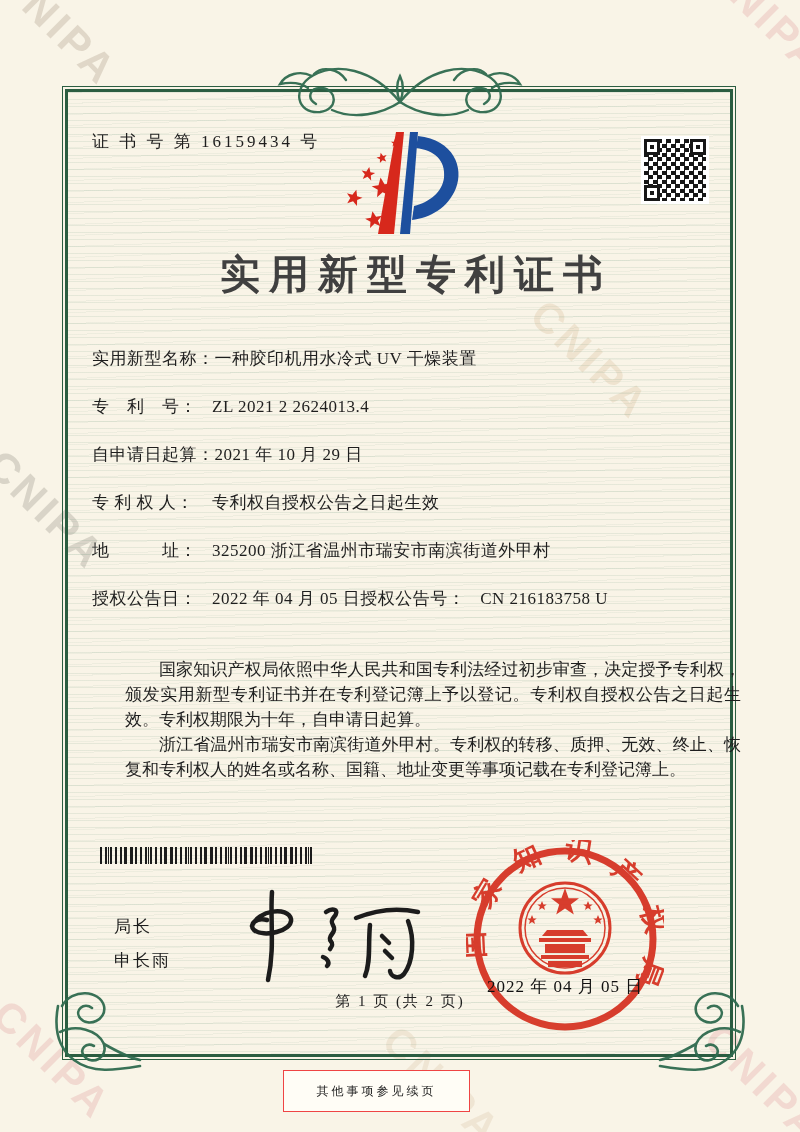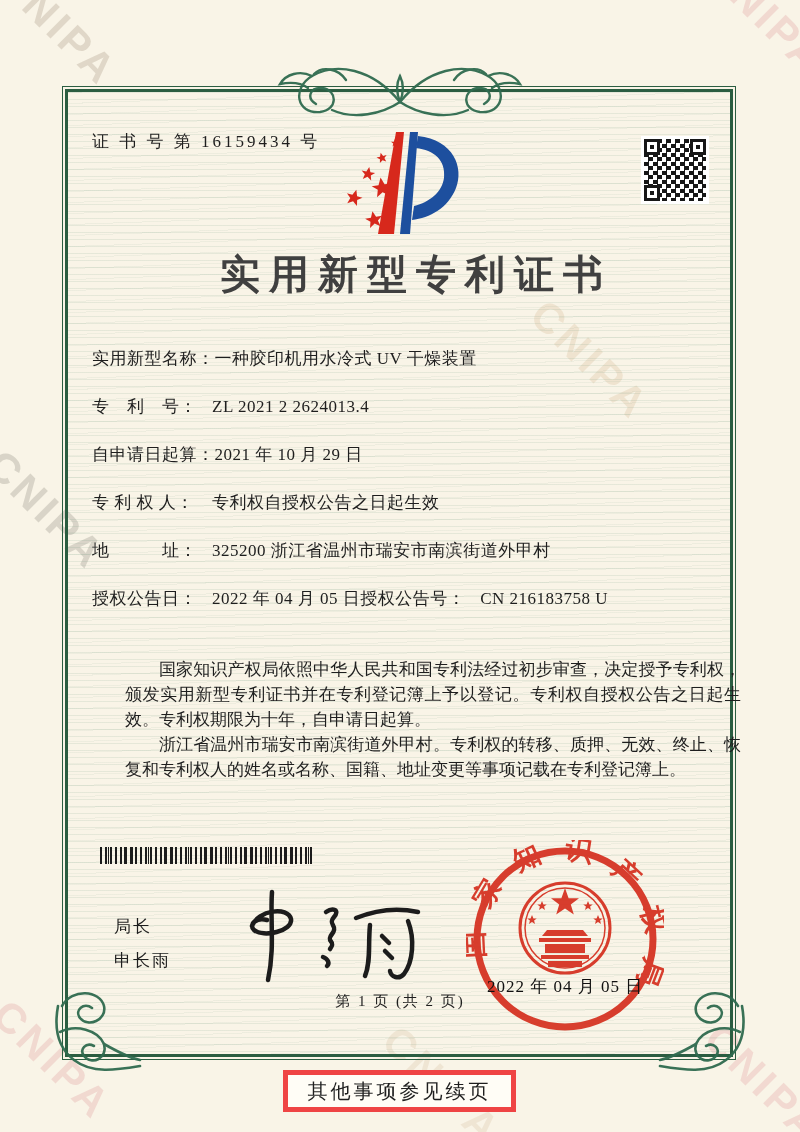--- a/index.html
+++ b/index.html
@@ -82,24 +82,24 @@
   .seal{position:absolute;left:466px;top:840px;width:198px;height:198px;}
   .seal svg{position:absolute;left:0;top:0;}
   .seal-date{
     position:absolute;left:2px;top:135px;width:194px;text-align:center;
     font-size:17px;letter-spacing:1px;color:#101010;white-space:nowrap;
   }
   .page-info{
     position:absolute;left:0;top:992px;width:800px;text-align:center;font-size:15px;letter-spacing:2px;
   }
   .cont-note{
-    position:absolute;left:283px;top:1070px;width:233px;height:42px;
-    background:#fffdf6;border:5px solid #ef4444;box-sizing:border-box;
+    position:absolute;left:283px;top:1070px;width:187px;height:42px;
+    background:#fffdf6;border:1px solid #ef4444;box-sizing:border-box;
     display:flex;align-items:center;justify-content:center;
-    font-size:20px;letter-spacing:3px;
+    font-size:12px;letter-spacing:3px;
   }
 </style>
 </head>
 <body>
 
 <span class="wm wm1">CNIPA</span>
 <span class="wm wm2">CNIPA</span>
 <span class="wm wm3">CNIPA</span>
 <span class="wm wm4">CNIPA</span>
 <span class="wm wm5">CNIPA</span>

